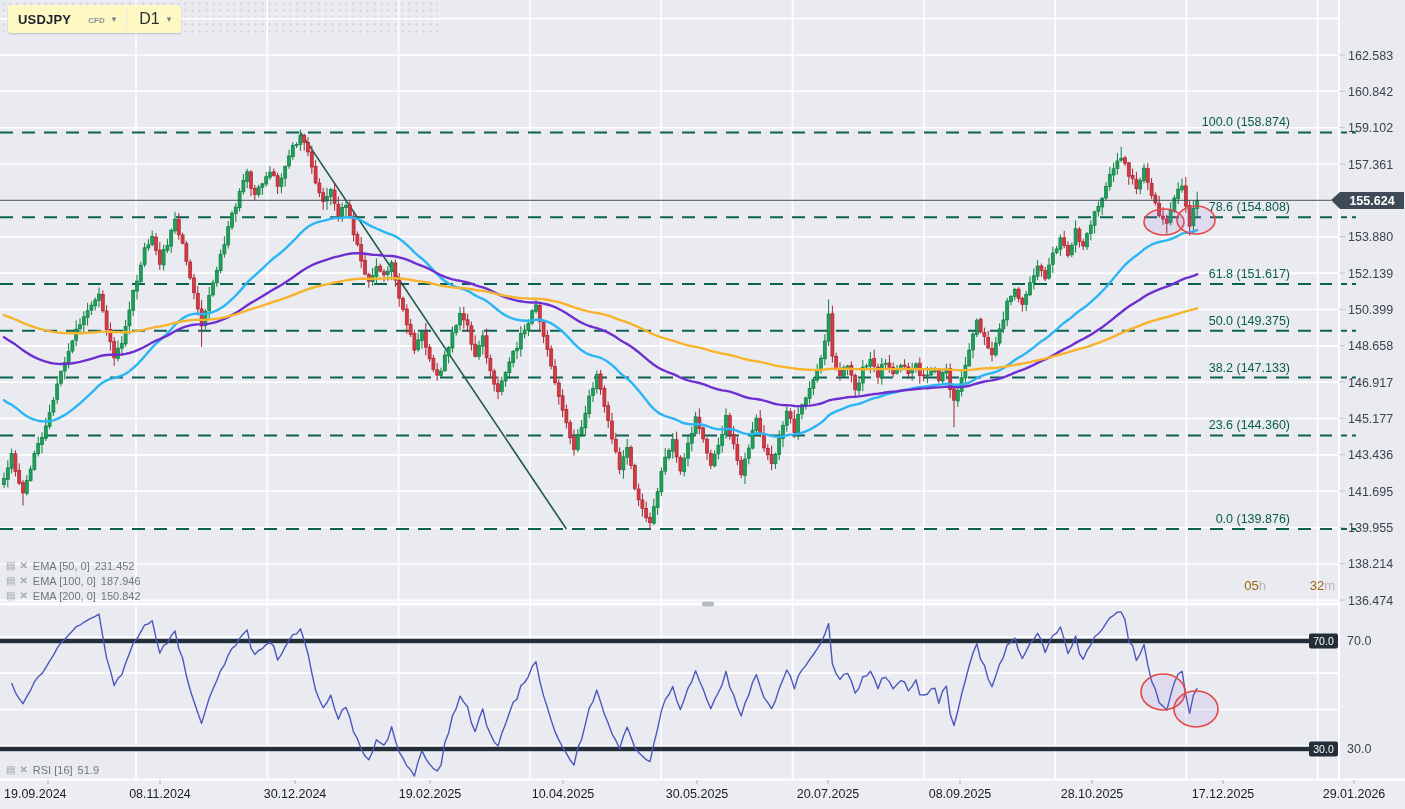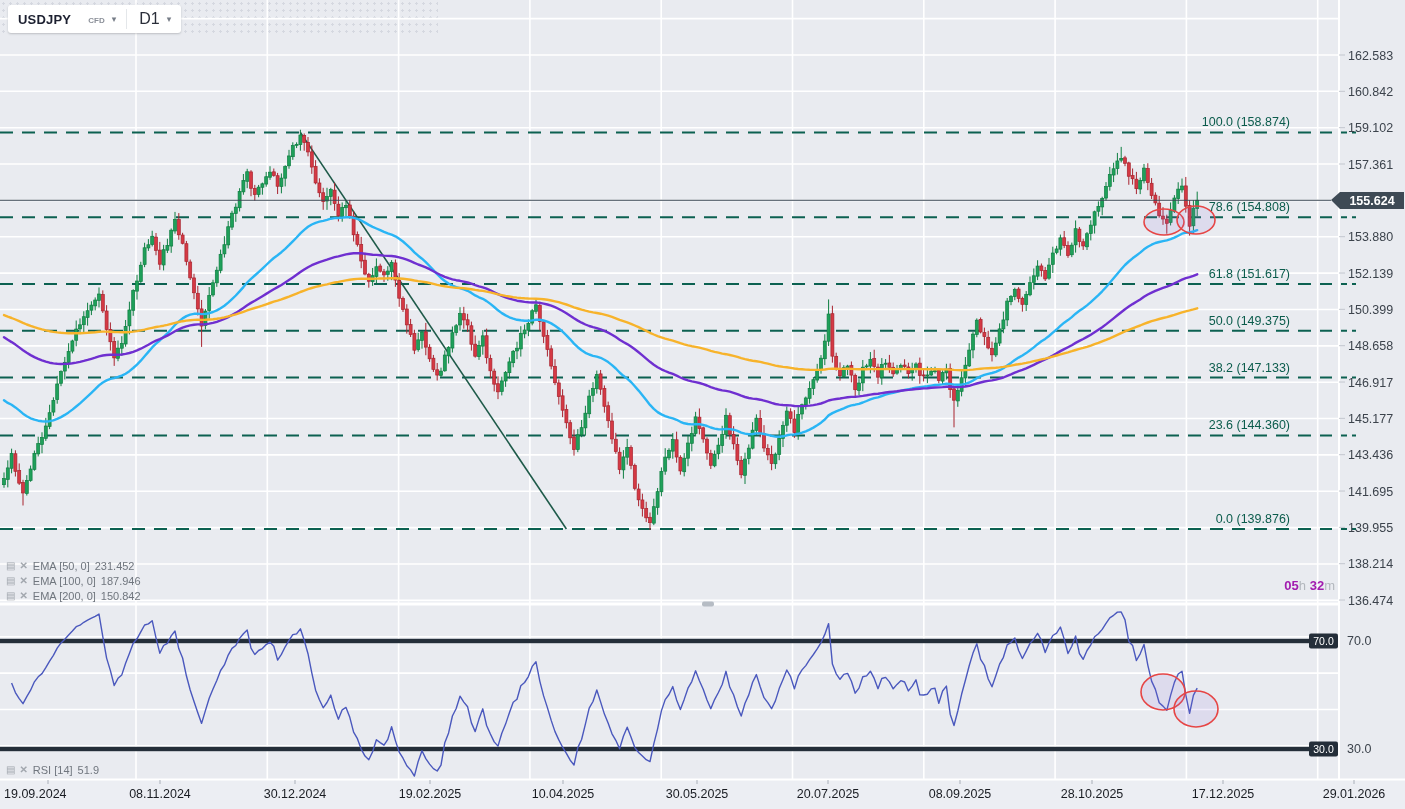--- a/index.html
+++ b/index.html
@@ -2,35 +2,35 @@
 <html><head>
 <meta charset="utf-8">
 <style>
   html,body{margin:0;padding:0;background:#dfe2e8;}
   .stage{position:relative;width:1405px;height:809px;background:#e9ebf0;overflow:hidden;
          font-family:"Liberation Sans",sans-serif;-webkit-font-smoothing:antialiased;}
   .dots{position:absolute;left:0;top:0;width:438px;height:36px;
         background-image:radial-gradient(circle,#c7ccd6 1px,transparent 1.1px);
         background-size:7px 7px;opacity:.6;}
   svg{position:absolute;left:0;top:0;}
-  .toolbar{position:absolute;left:8px;top:5px;height:28px;background:#ffffff;border-radius:3px;
+  .toolbar{position:absolute;left:8px;top:5px;height:28px;background:#fef9c3;border-radius:3px;
            box-shadow:0 1px 2px rgba(60,64,67,.25);display:flex;align-items:center;z-index:5;}
   .tb-sec{display:flex;align-items:center;padding:0 10px;height:100%;cursor:pointer;}
   .tb-sym{font-weight:bold;font-size:13px;color:#1c2030;letter-spacing:.2px;}
   .tb-cfd{font-size:8px;color:#8a8f98;margin-left:17px;margin-top:2px;font-weight:bold;}
   .tb-tf{font-size:16px;color:#2a2e39;margin-left:14px;}
   .caret{font-size:9px;color:#777e88;margin-left:7px;}
   .tb-div{width:1px;height:20px;background:#e4e7ea;}
   .legend{position:absolute;left:6px;z-index:4;}
   .lrow{display:flex;align-items:center;height:15px;font-size:11px;color:#70767e;white-space:nowrap;}
   .lico{color:#a2a7ae;font-size:10px;margin-right:4px;cursor:pointer;}
   .lx{color:#a2a7ae;font-size:10px;margin-right:5px;font-weight:bold;cursor:pointer;}
   .lval{margin-left:5px;}
   .timer{position:absolute;right:70px;top:578px;font-size:13px;z-index:4;white-space:nowrap;}
-  .t-num{color:#a21caf;font-weight:bold;}
+  .t-num{color:#a16207;font-weight:normal;margin-left:40px;}
   .t-unit{color:#b3b7bd;}
 </style>
 </head>
 <body>
 
 <div class="stage">
   <div class="dots"></div>
 
   <svg id="chart" width="1405" height="809" viewBox="0 0 1405 809">
     <rect x="0" y="0" width="1339" height="604" fill="transparent"></rect>
@@ -857,21 +857,21 @@
       <span class="lx">✕</span>
       <span>EMA [200, 0]</span>
       <span class="lval">150.842</span>
     </div>
   </div>
 
   <div class="legend" style="top:762px">
     <div class="lrow">
       <span class="lico">▤</span>
       <span class="lx">✕</span>
-      <span>RSI [14]</span>
+      <span>RSI [16]</span>
       <span class="lval">51.9</span>
     </div>
   </div>
 
   <div class="timer">
     <span class="t-num">05</span><span class="t-unit">h</span>
     <span class="t-num">32</span><span class="t-unit">m</span>
   </div>
 </div>
 

